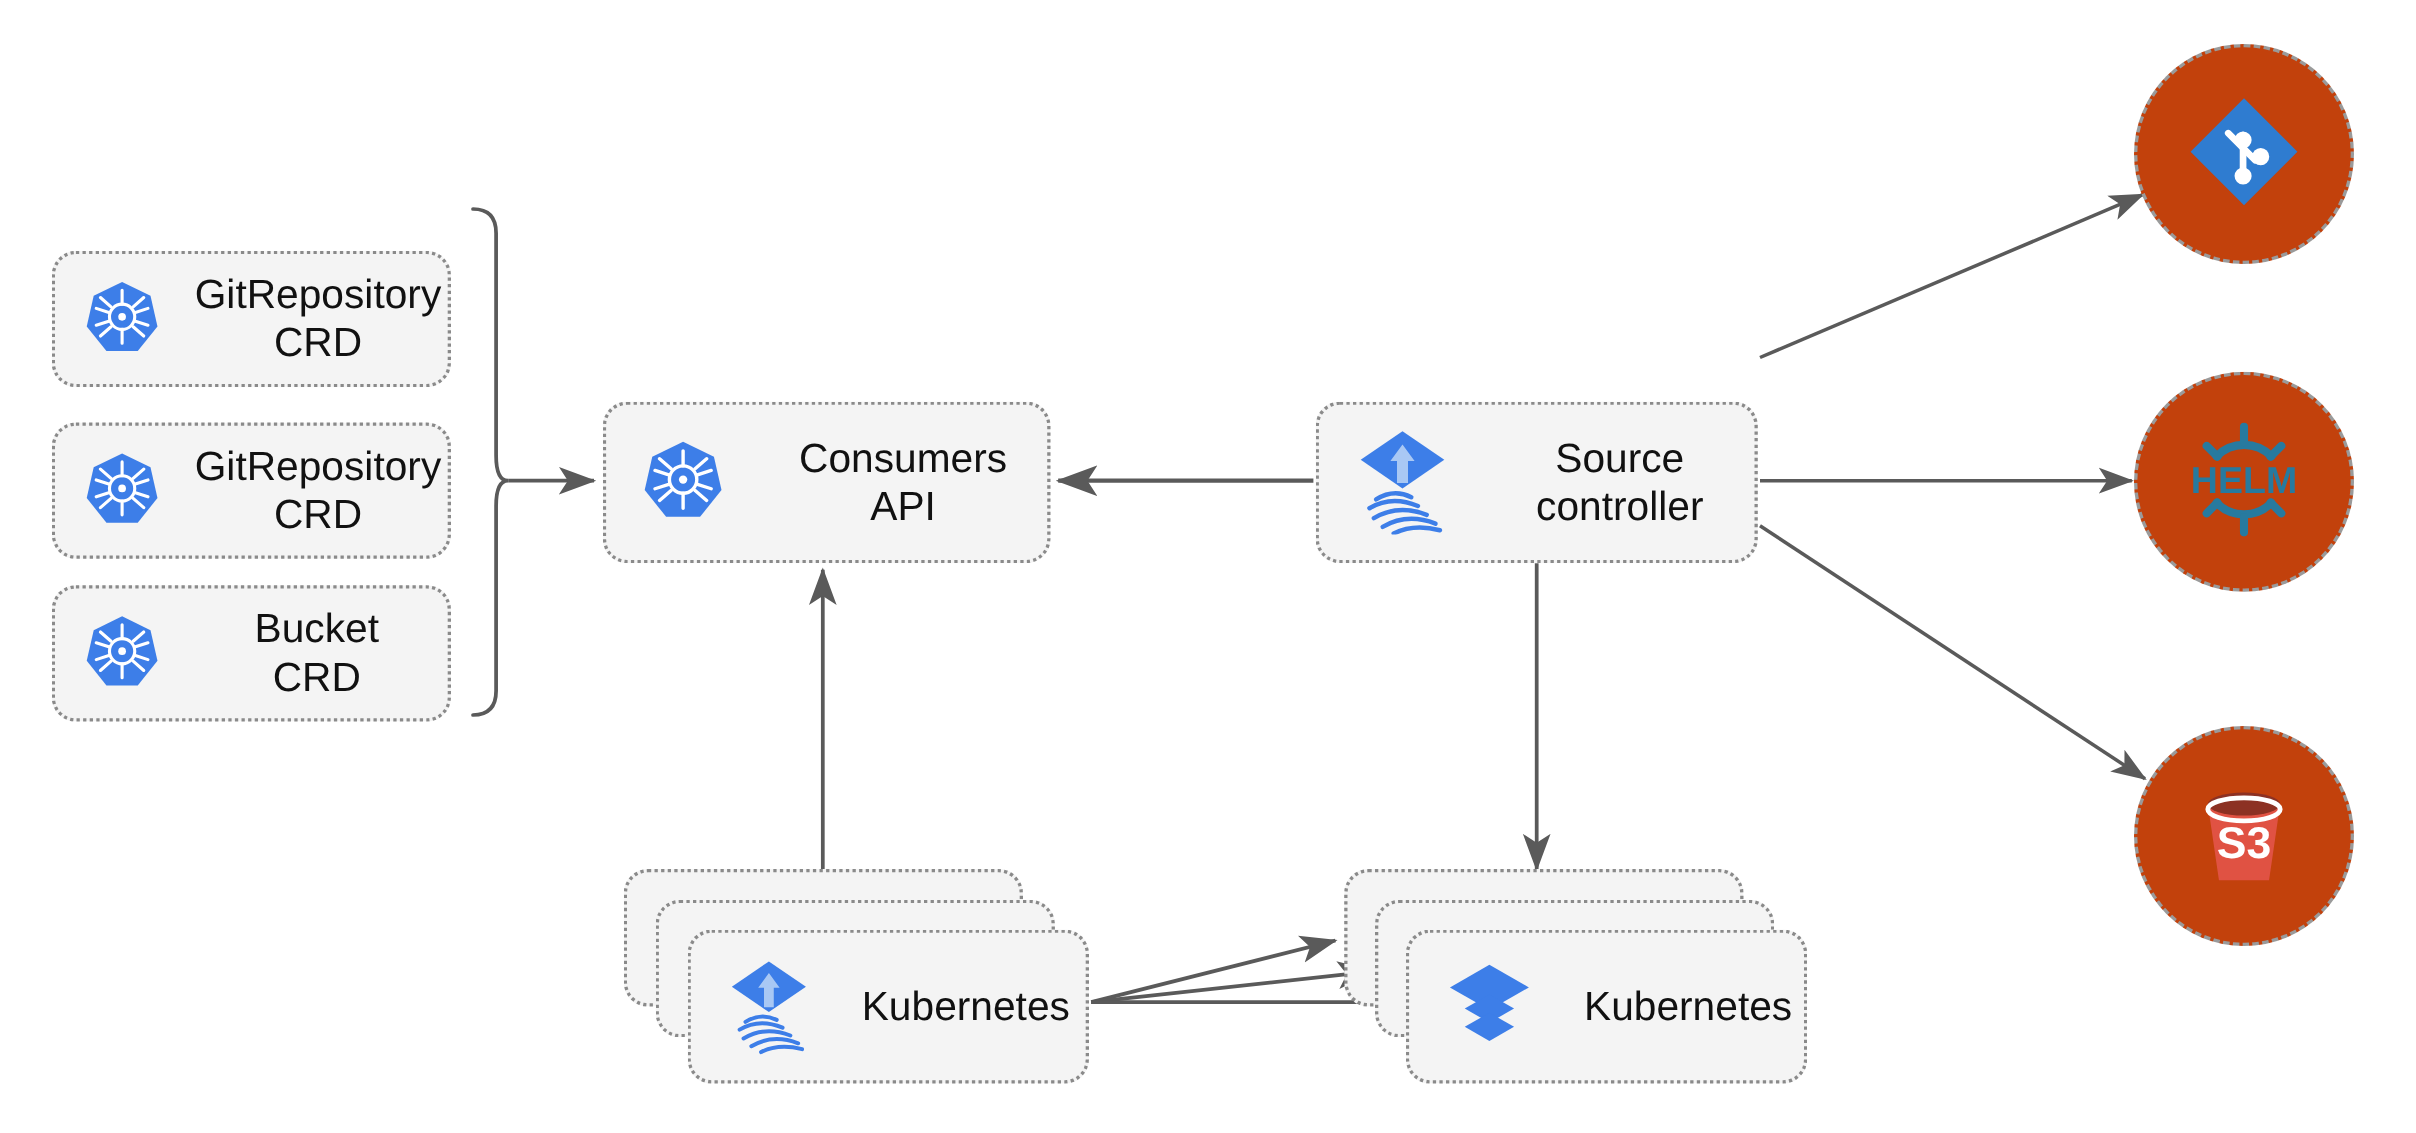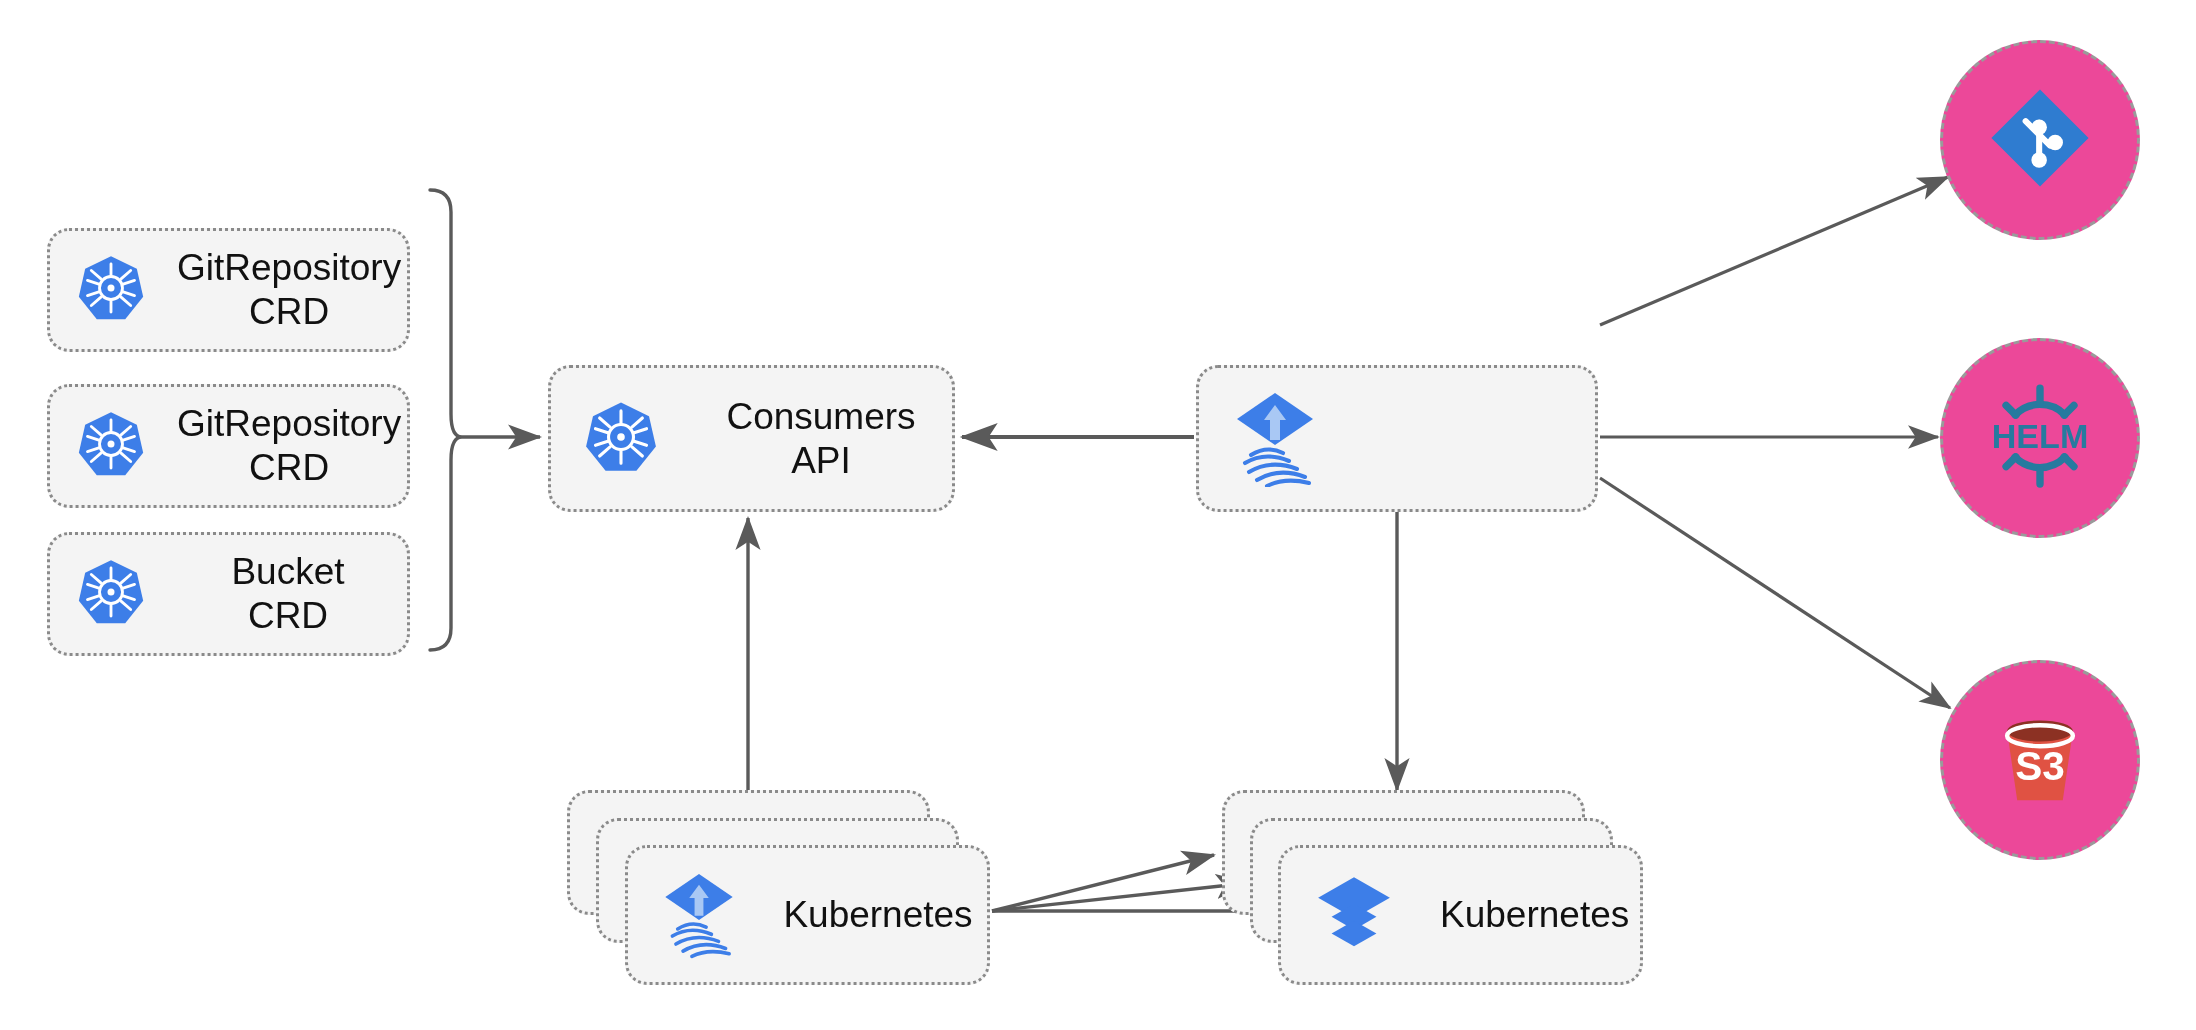--- a/index.html
+++ b/index.html
@@ -50,21 +50,21 @@
     border:3px dotted #8a8a8a;
     border-radius:22px;
     box-sizing:border-box;
   }
 
   
   .circ{
     position:absolute;
     width:200px;height:200px;
     border-radius:50%;
-    background:#ec4899;
+    background:#c2410c;
     border:3px dashed #9a9a9a;
     box-sizing:border-box;
     display:flex;align-items:center;justify-content:center;
   }
 
   svg.edges{position:absolute;left:0;top:0;width:2196px;height:1030px;pointer-events:none;}
   .ic{display:block;}
 </style>
 </head>
 <body>
@@ -176,20 +176,22 @@
           <path d="M44 18 L55 33 L49 33 L49 53 L39 53 L39 33 L33 33 Z" fill="#a9c8f4"></path>
           <g fill="none" stroke="#3d7ee8" stroke-width="4.1" stroke-linecap="round">
             <path d="M20 68 Q36 58 52 66"></path>
             <path d="M14 76 Q34 64 58 74"></path>
             <path d="M18 85 Q40 72 66 82"></path>
             <path d="M26 93 Q48 80 74 90"></path>
             <path d="M36 99 Q54 90 78 96"></path>
           </g>
         </svg>
       </span>
+      <span class="node-label">Source
+controller</span>
     </div>
   </div>
 
   <div class="stack-card" style="left:567px;top:790px;width:363px;height:125px;"></div>
   <div class="stack-card" style="left:596px;top:818px;width:363px;height:125px;"></div>
   <div class="node wide" style="left:625px;top:845px;width:365px;height:140px;">
     <div class="node-inner">
       <span class="ic">
         <svg width="78" height="92" viewBox="0 0 88 100">
           <path d="M44 6 L82 32 L44 58 L6 32 Z" fill="#3d7ee8"></path>

